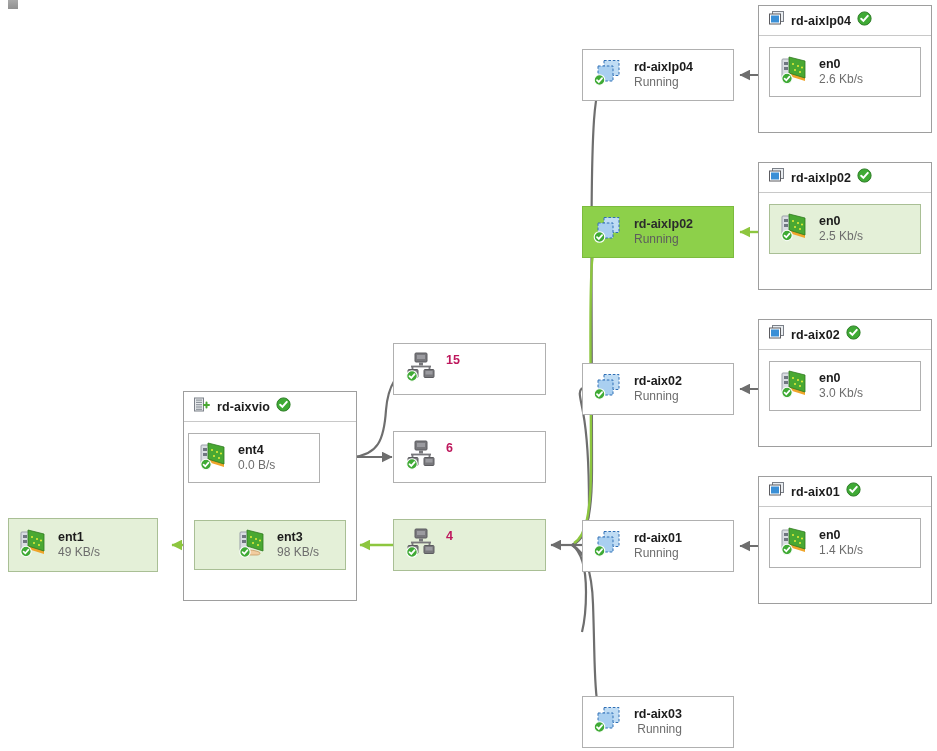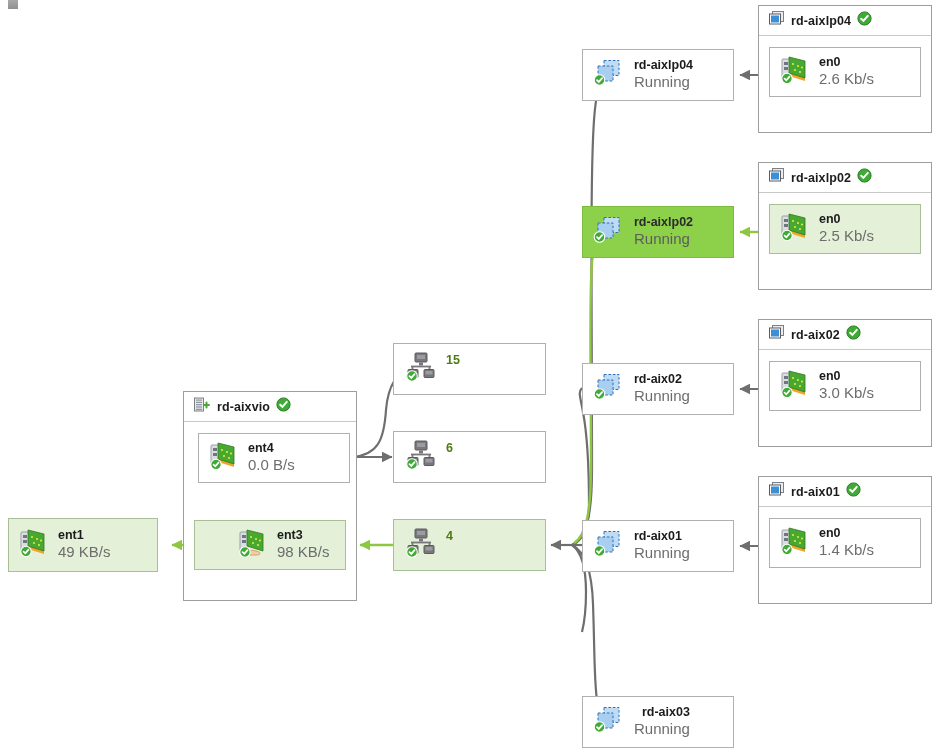--- a/index.html
+++ b/index.html
@@ -19,27 +19,27 @@
   
   .frame{position:absolute;box-sizing:border-box;background:#ffffff;border:1px solid #9e9e9e;}
   .frame-hd{box-sizing:border-box;height:30px;border-bottom:1px solid #c8c8c8;
             display:flex;align-items:center;padding-left:9px;gap:6px;}
   .frame-title{font-size:12.5px;font-weight:bold;color:#1b1b1b;letter-spacing:.1px;}
 
   
   .node{display:flex;align-items:center;height:100%;padding-left:10px;box-sizing:border-box;gap:9px;}
   .node-txt{display:flex;flex-direction:column;justify-content:center;line-height:1.22;}
   .n-name{font-size:12.5px;font-weight:bold;color:#1b1b1b;}
-  .n-sub{font-size:15px;color:#6d6d6d;}
+  .n-sub{font-size:12px;color:#6d6d6d;}
   .n-name.onlight{color:#2b2b2b;}
   .n-sub.ondim{color:#5d5d5d;}
 
   
   .vlan-row{display:flex;align-items:center;gap:8px;padding-left:12px;height:100%;box-sizing:border-box;}
-  .vlan-num{font-size:12.5px;font-weight:bold;color:#4d7c0f;align-self:flex-start;margin-top:9px;}
+  .vlan-num{font-size:12.5px;font-weight:bold;color:#be185d;align-self:flex-start;margin-top:9px;}
 
   .ico{position:relative;flex:0 0 auto;display:block;}
   .toptick{position:absolute;left:0;top:0;width:10px;height:9px;
            background:linear-gradient(#9a9a9a,#7d7d7d);opacity:.85;}
 </style>
 </head>
 <body>
 
 <div id="canvas">
 
@@ -136,21 +136,21 @@
       </span>
       <span class="frame-title">rd-aixvio</span>
       <span class="ico">
         <svg width="15" height="15" viewBox="0 0 15 15">
           <circle cx="7.5" cy="7.5" r="6.6" fill="#3faa35" stroke="#2d7d26"></circle>
           <path d="M4.2,7.7 L6.4,9.9 L10.8,4.9" stroke="#ffffff" stroke-width="2" fill="none" stroke-linecap="round"></path>
         </svg>
       </span>
     </div>
 
-    <div class="box" style="left:14px;top:41px;width:152px;height:50px;">
+    <div class="box" style="left:4px;top:41px;width:132px;height:50px;">
       <div class="node">
         <span class="ico">
           <svg width="30" height="30" viewBox="0 0 30 30">
             <rect x="2" y="4" width="8" height="19" rx="1" fill="#dadde2" stroke="#9aa0a8"></rect>
             <rect x="4" y="7" width="4" height="3" fill="#6f7680"></rect>
               <rect x="4" y="12" width="4" height="3" fill="#6f7680"></rect>
             <path d="M9,21 L25,26 L25,9 L9,5 Z" fill="#f0a52a"></path>
             <path d="M9,18 L25,23 L25,6 L9,2 Z" fill="#49a832" stroke="#2f7a20" stroke-width=".8"></path>
             <circle cx="13" cy="9" r="1" fill="#e8ee3a"></circle>
               <circle cx="18" cy="11" r="1" fill="#e8ee3a"></circle>

